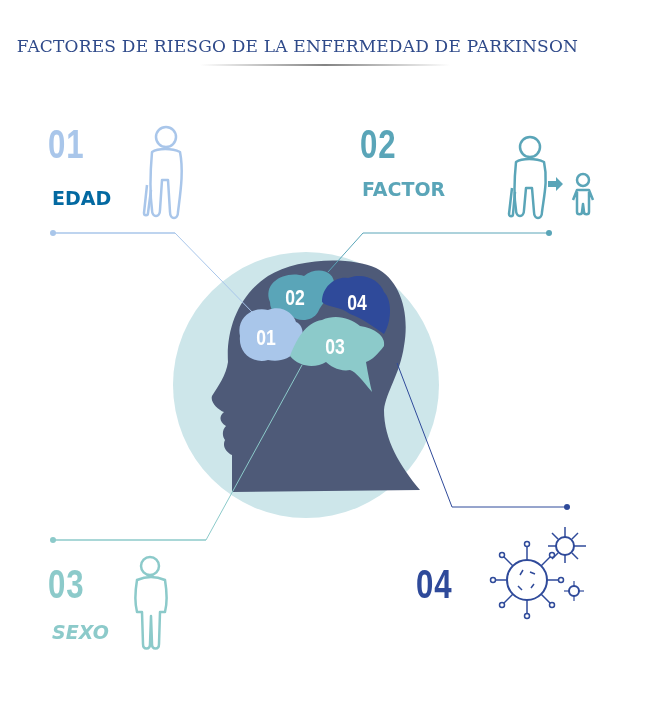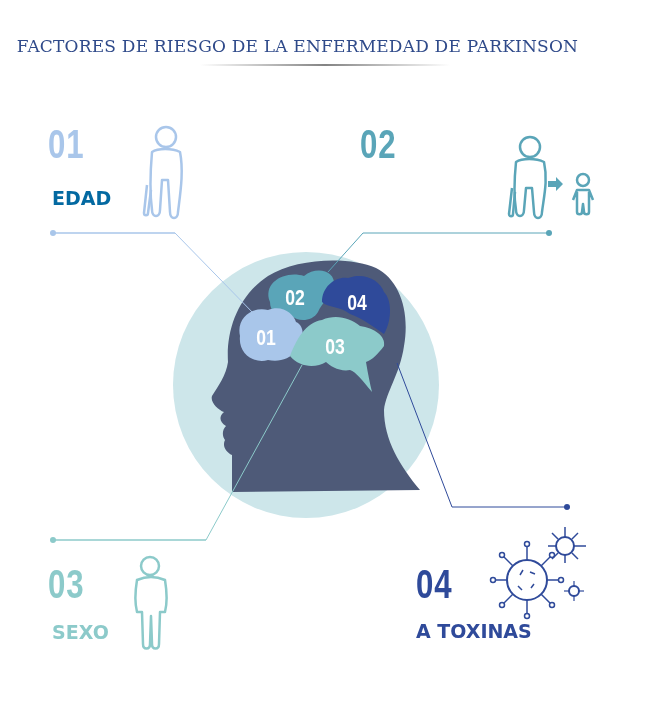--- a/index.html
+++ b/index.html
@@ -127,21 +127,21 @@
         <line x1="579" y1="591" x2="584" y2="591"></line>
     </g>
   </g>
 </svg>
 
 <div class="num" style="left:48px; top:122px; color:#a9c6ea;">01</div>
 <div class="label" style="left:52px; top:187px; color:#0369a1;">EDAD</div>
 
 <div class="num" style="left:360px; top:122px; color:#5aa5b8;">02</div>
 <div class="label" style="left:362px; top:178px; color:#5aa5b8;">
+  <div>FACTOR</div>
 </div>
 
 <div class="num" style="left:48px; top:562px; color:#8ccaca;">03</div>
-<div class="label" style="left:52px; top:621px; color:#8ccaca;">SEXO</div>
+<div class="label" style="left:52px; top:621px; color:#8ccaca;font-style:italic;">SEXO</div>
 
 <div class="num" style="left:416px; top:562px; color:#2f4a9a;">04</div>
 <div class="label" style="left:416px; top:620px; color:#2f4a9a;">
-  <div>A TOXINAS</div>
 </div>
 
 </body></html>

